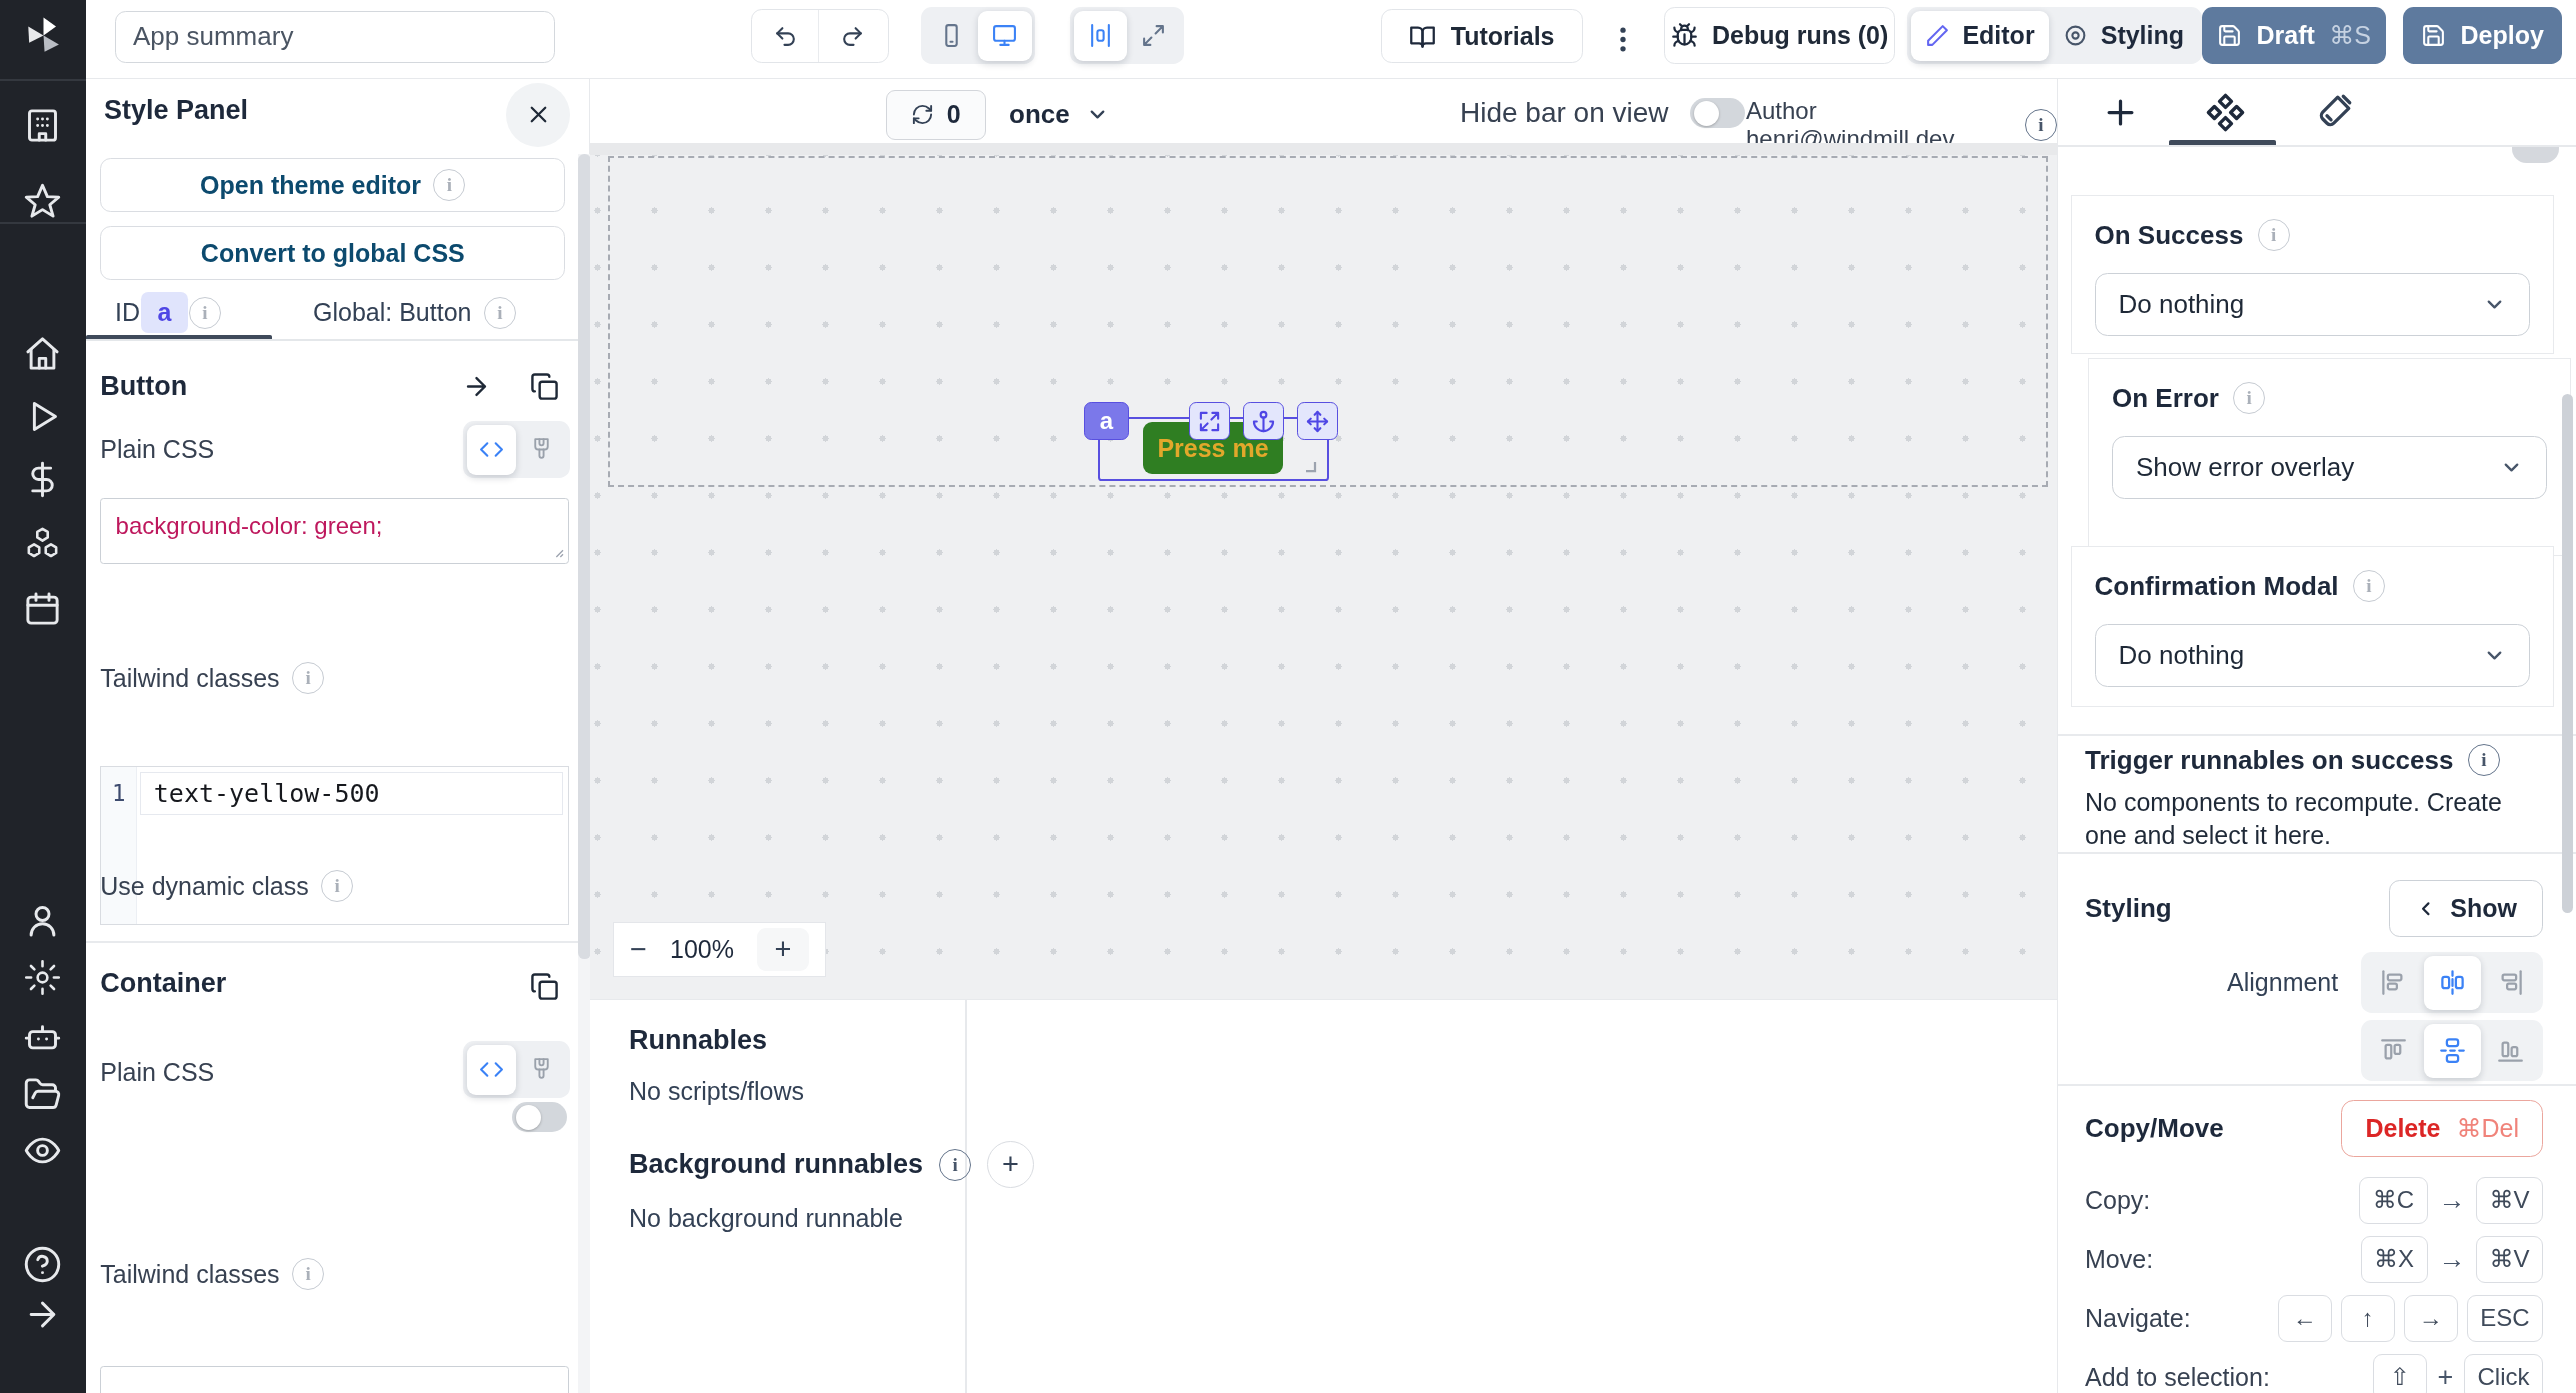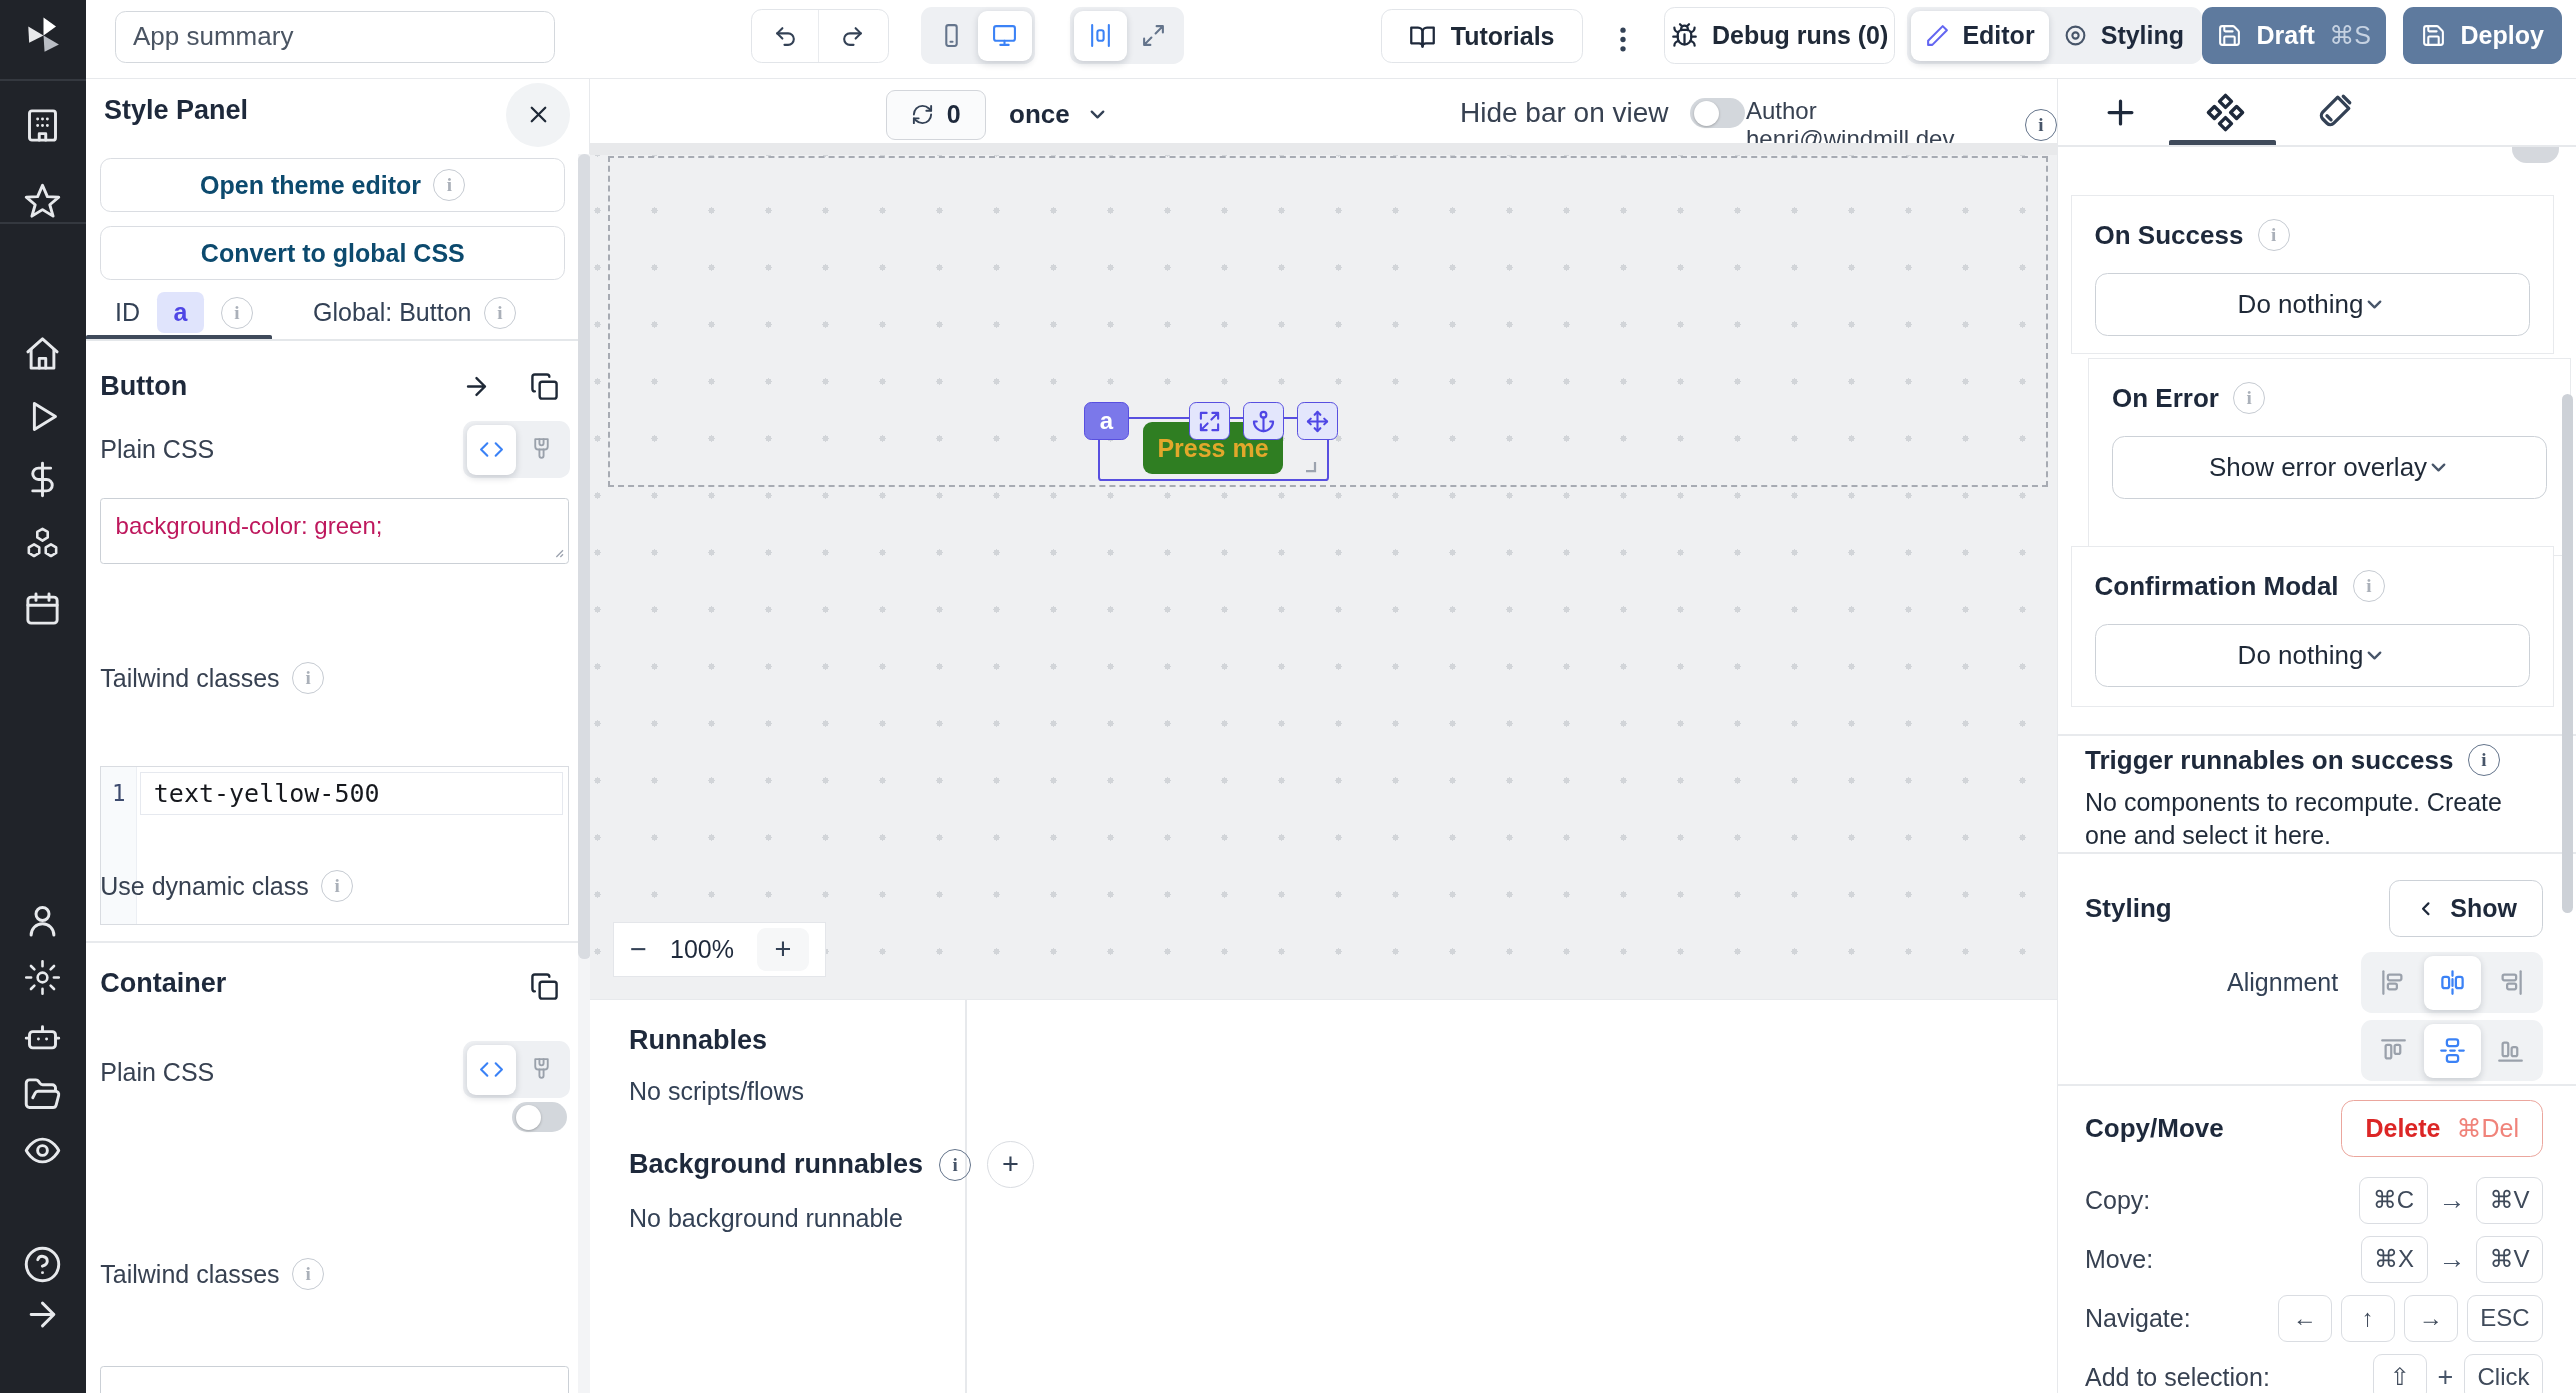--- a/index.html
+++ b/index.html
@@ -43,21 +43,21 @@
 
 #canvasheader{left:590px;top:79px;width:1467px;height:64px;background:#fff}
 #canvas{left:590px;top:143px;width:1467px;height:856px;background:#eff0f2;background-image:radial-gradient(#d2d5d9 3.1px,transparent 3.1px);background-size:57px 57px;background-position:36px 39px}
 .dashedgrid{position:absolute;left:18px;top:12.5px;width:1440px;height:331px;border:2.7px dashed #a7abb3}
 
 #bottompanel{left:590px;top:999px;width:1467px;height:394px;background:#fff;border-top:1.8px solid #e7e9ec}
 
 #rightpanel{left:2057px;top:79px;width:519px;height:1315px;background:#fff;border-left:1.8px solid #e7e9ec}
 .card{position:absolute;border:1.8px solid #e8eaed;background:#fff;padding:23px}
 .cardlabel{display:flex;align-items:center;gap:14.3px;font-size:26px;font-weight:bold;color:#1e293b}
-.select{margin-top:21.5px;height:63px;border:1.8px solid #ccd1d7;border-radius:12.5px;display:flex;align-items:center;justify-content:center;padding:0 23px;font-size:26px;color:#1f2937;background:#fff}
+.select{margin-top:21.5px;height:63px;border:1.8px solid #ccd1d7;border-radius:12.5px;display:flex;align-items:center;justify-content:space-between;padding:0 23px;font-size:26px;color:#1f2937;background:#fff}
 .kbd{border:1.8px solid #dadde2;border-radius:9px;background:#fff;color:#3f4a5a;font-size:24px;height:47px;min-width:54px;padding:0 12.5px;display:inline-flex;align-items:center;justify-content:center}
 .rowlabel{font-size:25px;color:#374151}
 .aligngroup{background:#f0f2f4;border-radius:10.7px;display:flex;padding:3.6px;gap:1.8px}
 .aligncell{width:57px;height:54px;border-radius:9px;display:flex;align-items:center;justify-content:center;color:#9aa1ab}
 .aligncell.on{background:#fff;box-shadow:0 2.7px 7.2px rgba(15,23,42,.16);color:#3b82f6}
 .scrollthumb{position:absolute;border-radius:6.3px;background:#cdd1d7}
 </style>
 </head>
 <body>
 
@@ -245,21 +245,21 @@
     </div>
 
     <div class="panelbtn a" style="left:14.3px;top:79px;width:465px;height:54px">
       <span>Open theme editor</span>
       <span class="info"></span>
     </div>
     <div class="panelbtn a" style="left:14.3px;top:147px;width:465px;height:54px">
       <span>Convert to global CSS</span>
     </div>
 
-    <div class="a f" style="left:29px;top:213px;height:41px;gap:17px">
+    <div class="a f" style="left:29px;top:213px;height:41px;gap:1px">
       <span style="color:#334155">ID</span>
       <span class="idbadge" style="width:47px;height:41px;font-size:25px">a</span>
       <span class="info"></span>
     </div>
     <div class="a f" style="left:227px;top:213px;height:41px;gap:12.5px">
       <span style="color:#334155">Global: Button</span>
       <span class="info"></span>
     </div>
     <div class="a" style="left:0;top:256px;width:186px;height:6.3px;background:#3f4a5a;border-radius:1.8px"></div>
     <div class="a" style="left:0;top:260px;width:504px;height:1.8px;background:#e4e7ea"></div>

